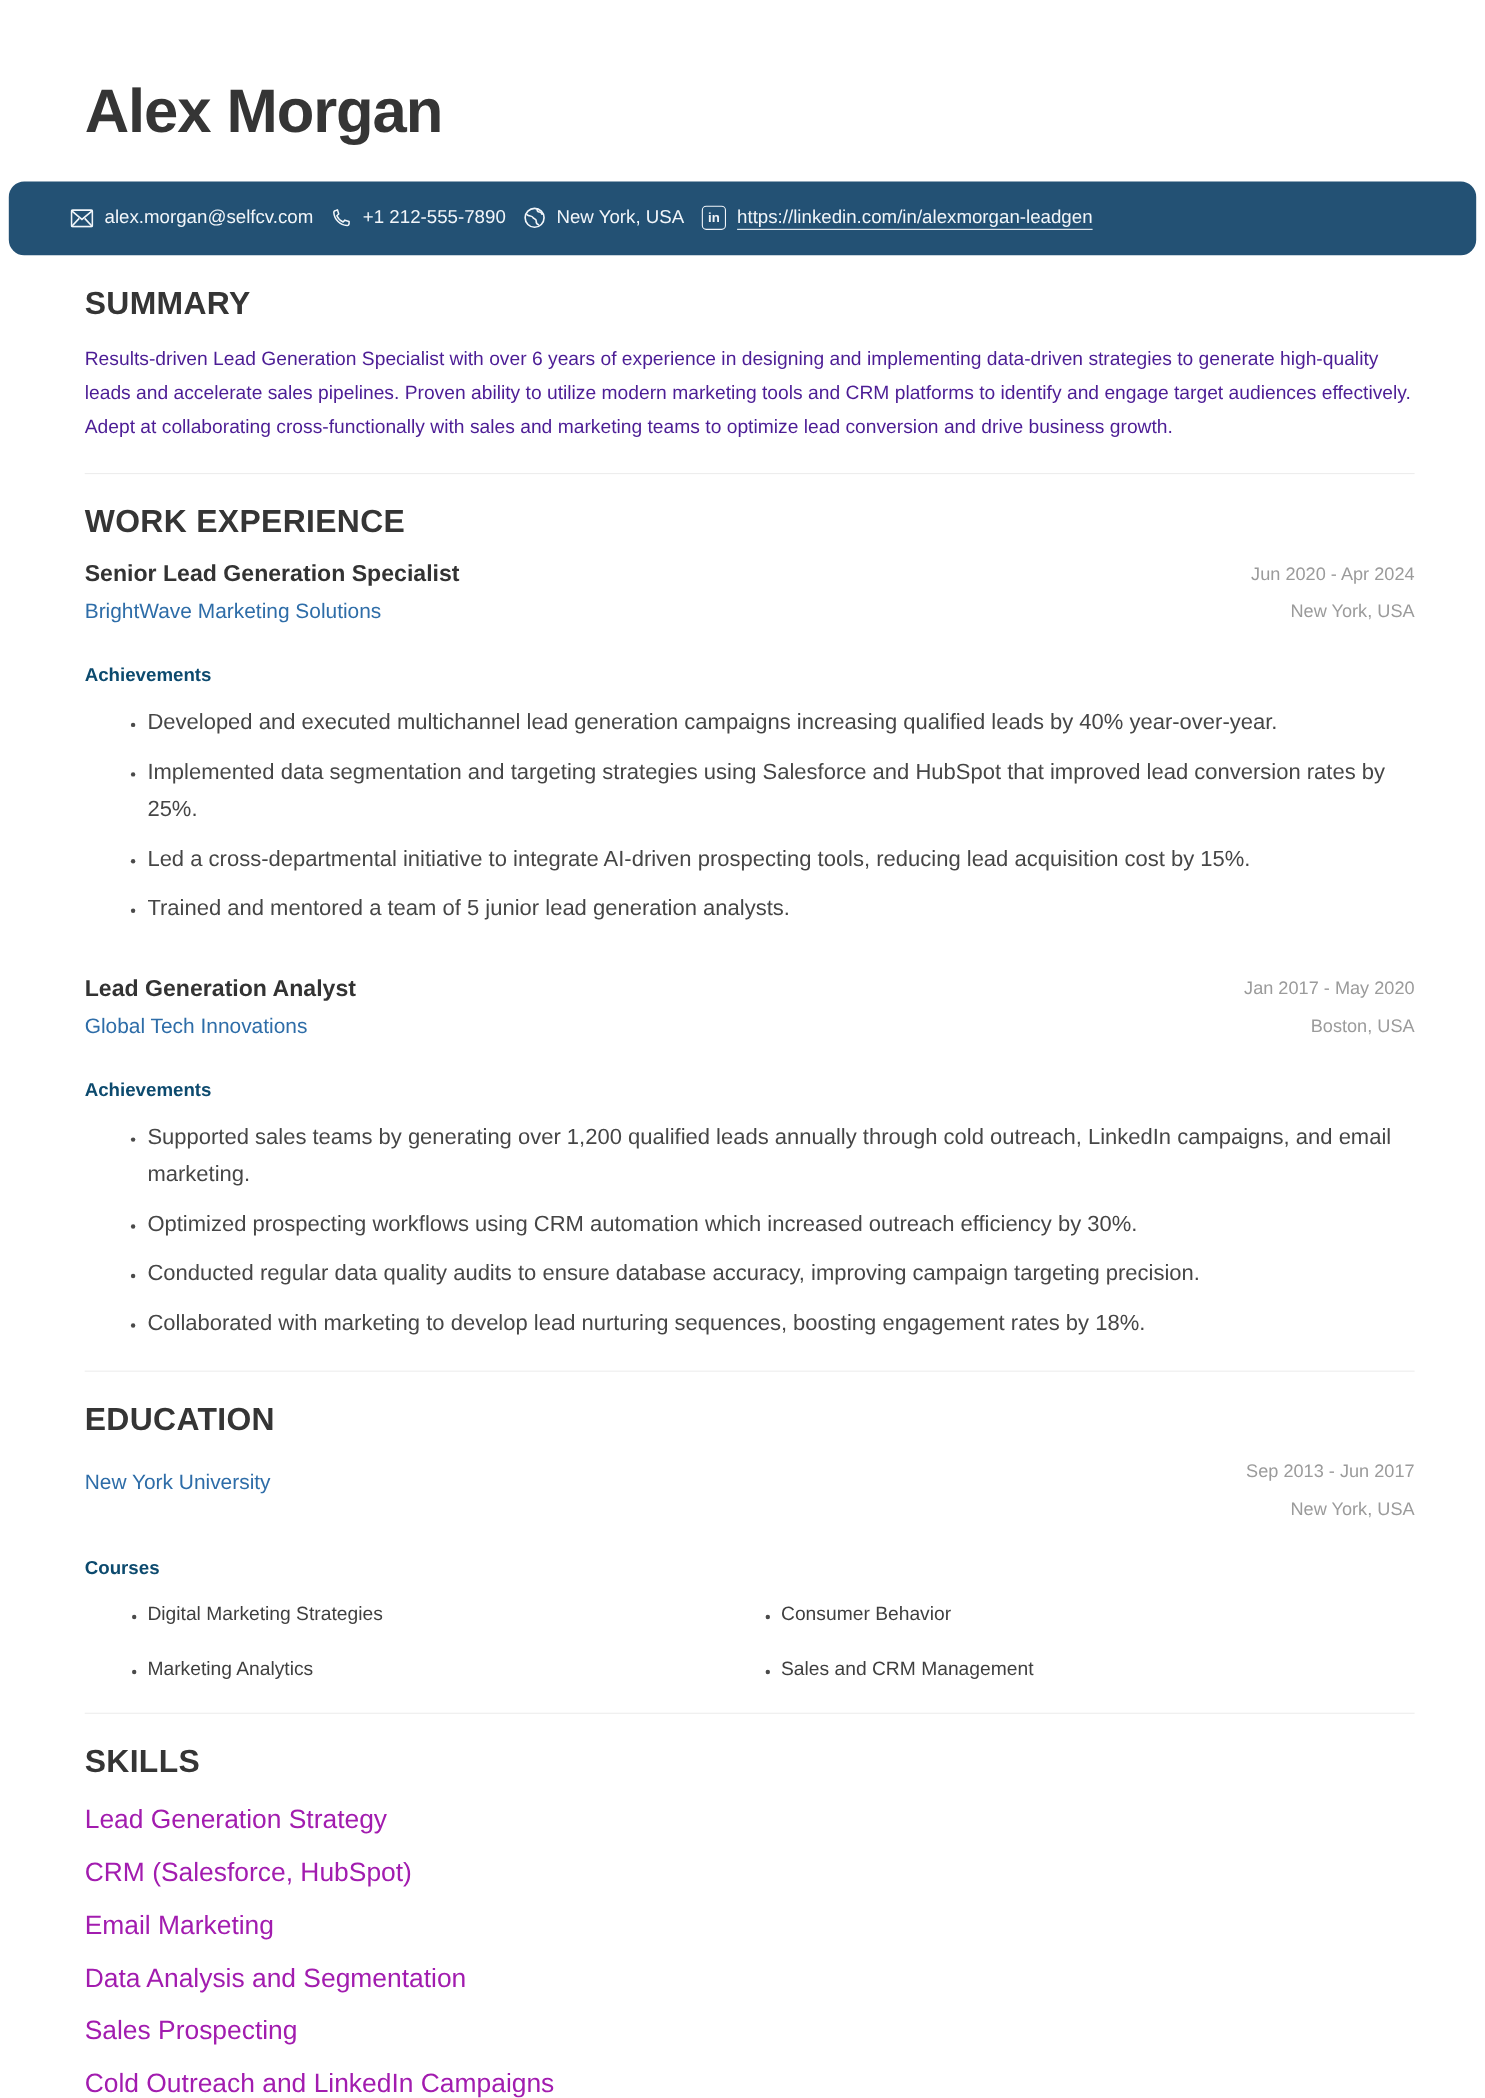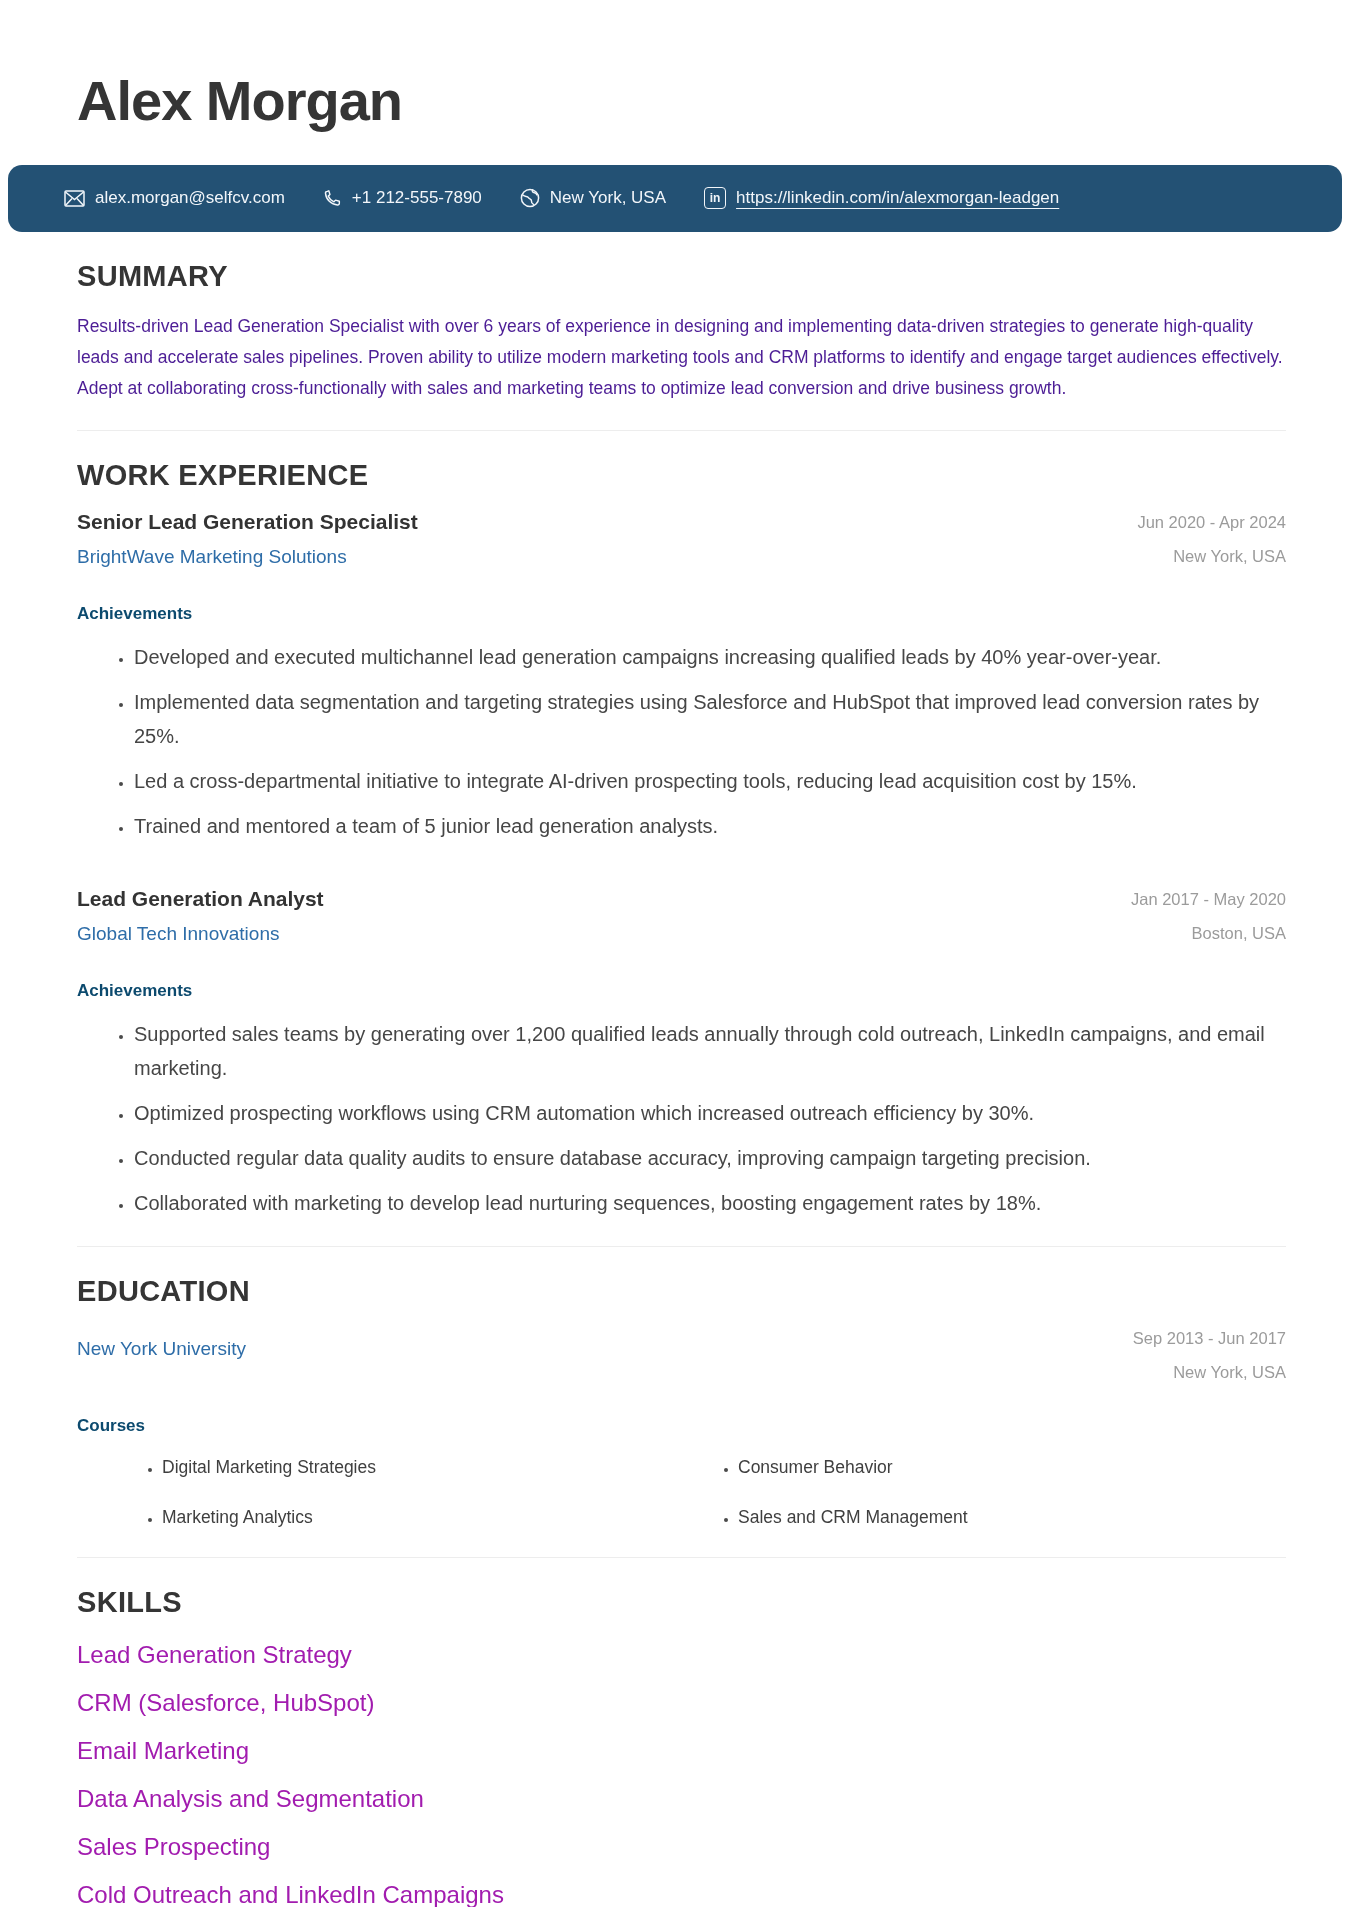--- a/index.html
+++ b/index.html
@@ -20,21 +20,21 @@
   }
   .job-title {
     margin: 12px 0 0 0; font-size: 24px; font-weight: 700;
     color: var(--accent, #3d6f9f); letter-spacing: 0.2px;
   }
 
   
   .contact-bar {
     margin: 34px 8px 0 8px; height: 67px; border-radius: 14px;
     background: var(--bar, #235174); color: #f2f6fa;
-    display: flex; align-items: center; gap: 38px;
+    display: flex; align-items: center; gap: 16px;
     padding: 0 30px 0 56px; box-sizing: border-box;
     font-size: 17px;
   }
   .contact-item { display: flex; align-items: center; gap: 10px; white-space: nowrap; }
   .contact-item svg { display: block; }
   .li-badge {
     width: 20px; height: 20px; border: 1.6px solid #f2f6fa; border-radius: 4px;
     display: flex; align-items: center; justify-content: center;
     font-size: 12px; font-weight: 700; line-height: 1;
   }
@@ -63,21 +63,21 @@
     font-size: 20px; line-height: 1.7; color: #464646; margin-bottom: 11px;
   }
   ul.bullets li::marker { color: #4a4a4a; font-size: 0.72em; }
   ul.bullets li:last-child { margin-bottom: 0; }
 
   
   ul.courses {
     margin: 18px 0 0 0; padding-left: 57px;
     display: grid; grid-template-columns: 1fr 1fr; row-gap: 24px; column-gap: 0;
   }
-  ul.courses li { font-size: 17.5px; line-height: 1.5; color: #3f3f3f; margin-left: 28px; }
+  ul.courses li { font-size: 17.5px; line-height: 1.5; color: #3f3f3f; }
   ul.courses li::marker { color: #4a4a4a; font-size: 0.72em; }
 
   
   .skills-list { display: flex; flex-wrap: wrap; column-gap: 36px; row-gap: 20px; font-size: 24px; color: #a21caf; margin-top: 22px; flex-direction: column; }
   .skill-item { white-space: nowrap; }
 
   
   .languages-row { display: flex; align-items: center; gap: 48px; margin-top: 24px; }
   .language-item { display: flex; align-items: center; gap: 44px; flex-direction: column; }
   .language-name { font-size: 18px; color: #333333; }

